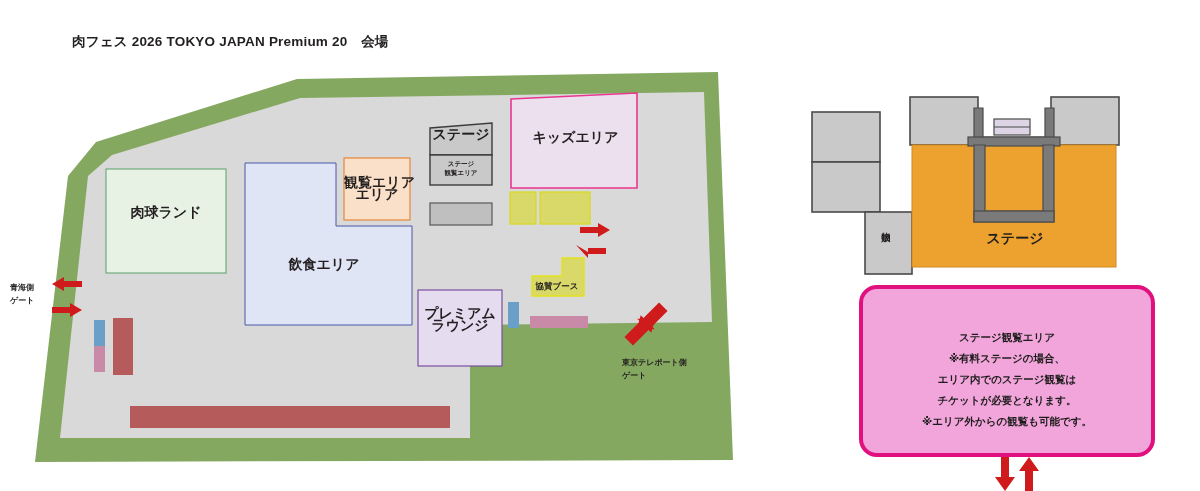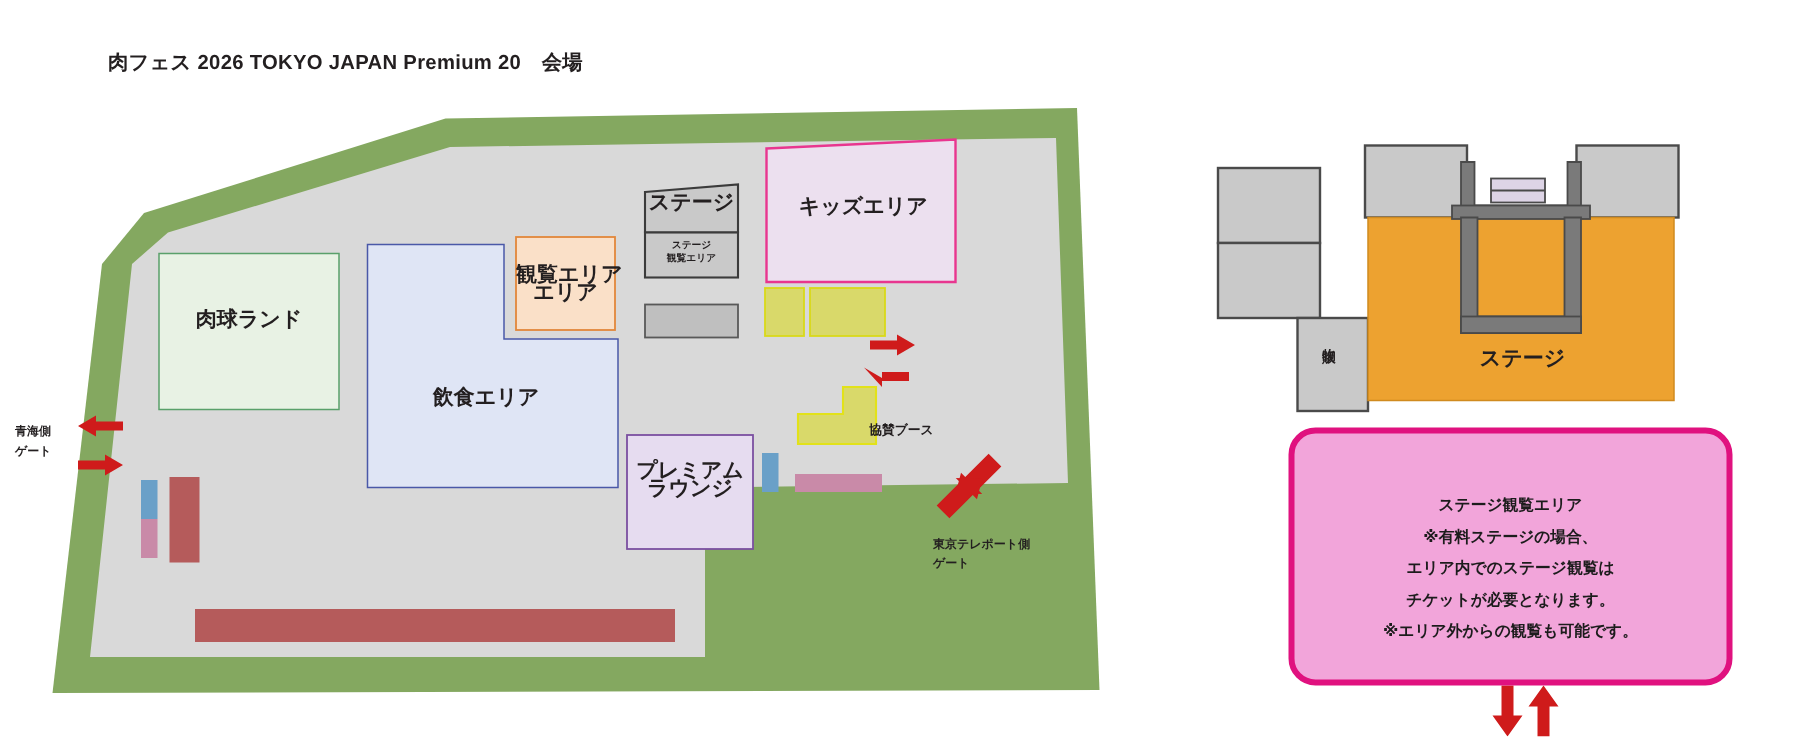--- a/index.html
+++ b/index.html
@@ -154,21 +154,21 @@
   <div class="lbl big" style="left:430px;top:128px;width:62px;">ステージ</div>
 
   <div class="lbl tiny" style="left:430px;top:160px;width:62px;">ステージ
 観覧エリア</div>
 
   <div class="lbl big" style="left:511px;top:131px;width:129px;">キッズエリア</div>
 
   <div class="lbl big" style="left:418px;top:307px;width:84px;">プレミアム
 ラウンジ</div>
 
-  <div class="lbl" style="left:528px;top:280px;width:58px;font-size:8.5px;margin-left:44px;">協賛ブース</div>
+  <div class="lbl" style="left:528px;top:280px;width:58px;font-size:8.5px;">協賛ブース</div>
 
   <div class="lbl gate" style="left:10px;top:281px;width:60px;">青海側
 ゲート</div>
 
   <div class="lbl gate" style="left:622px;top:356px;width:110px;">東京テレポート側
 ゲート</div>
 </div>
 
 <div class="panel" id="panel-right">
 

